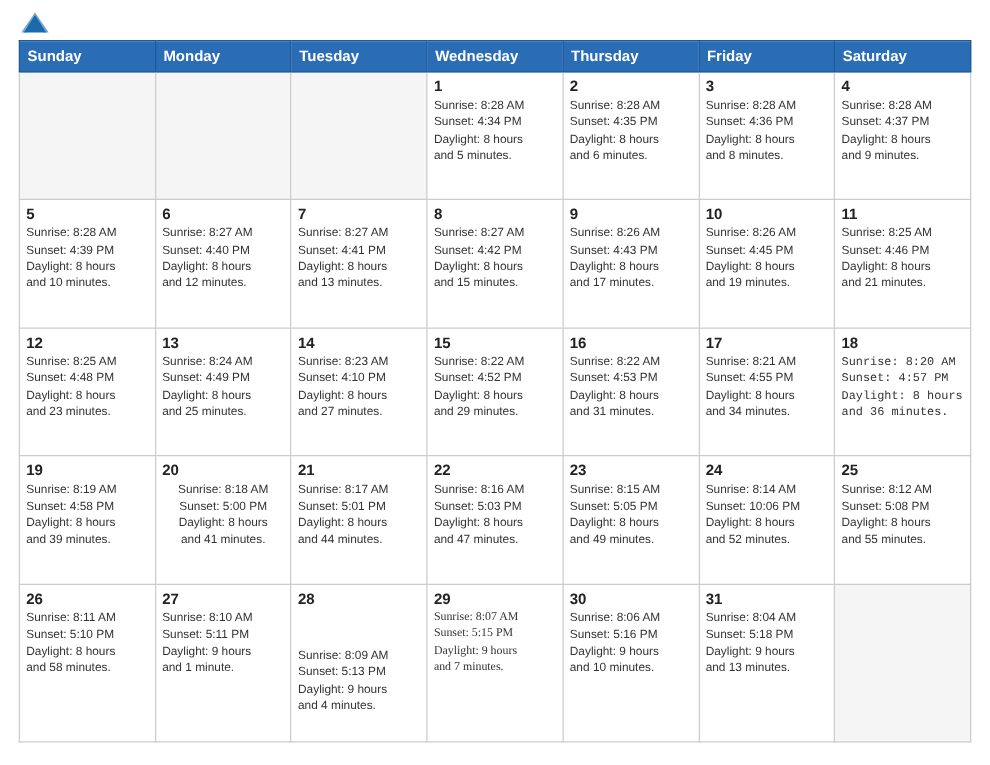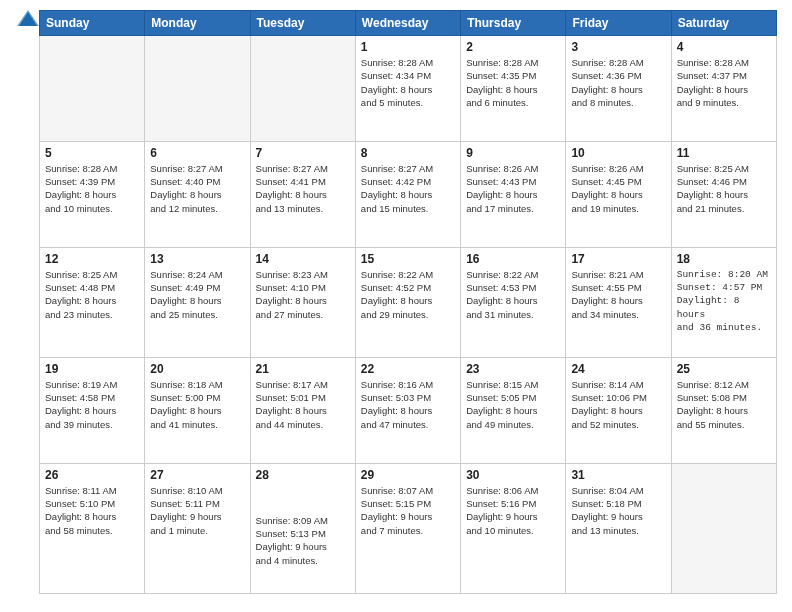--- a/index.html
+++ b/index.html
@@ -8,21 +8,21 @@
       height: 612px;
       font-family: Arial, sans-serif;
       background: #fff;
       overflow: hidden;
     }
     .page {
       width: 792px;
       height: 604px;
       padding: 10px 15px;
       display: flex;
-      flex-direction: row;
+      flex-direction: column;
     }
     .header {
       display: flex;
       justify-content: space-between;
       align-items: flex-start;
       margin-bottom: 8px;
     }
     .logo {
       display: flex;
       align-items: center;
@@ -252,21 +252,21 @@
         <tr>
           <td>
             <div class="day-number">19</div>
             <div class="day-info" style="white-space: pre-line;">Sunrise: 8:19 AM
 Sunset: 4:58 PM
 Daylight: 8 hours
 and 39 minutes.</div>
           </td>
           <td>
             <div class="day-number">20</div>
-            <div class="day-info" style="white-space: pre-line;">Sunrise: 8:18 AM
+            <div class="day-info" style="white-space: pre-line; text-align: center;">Sunrise: 8:18 AM
 Sunset: 5:00 PM
 Daylight: 8 hours
 and 41 minutes.</div>
           </td>
           <td>
             <div class="day-number">21</div>
             <div class="day-info" style="white-space: pre-line;">Sunrise: 8:17 AM
 Sunset: 5:01 PM
 Daylight: 8 hours
 and 44 minutes.</div>
@@ -317,21 +317,21 @@
           </td>
           <td>
             <div class="day-number">28</div>
             <div class="day-info" style="white-space: pre-line; margin-top: 32px;">Sunrise: 8:09 AM
 Sunset: 5:13 PM
 Daylight: 9 hours
 and 4 minutes.</div>
           </td>
           <td>
             <div class="day-number">29</div>
-            <div class="day-info" style="white-space: pre-line;">Sunrise: 8:07 AM
+            <div class="day-info" style="white-space: pre-line; font-family: Liberation Serif, serif;">Sunrise: 8:07 AM
 Sunset: 5:15 PM
 Daylight: 9 hours
 and 7 minutes.</div>
           </td>
           <td>
             <div class="day-number">30</div>
             <div class="day-info" style="white-space: pre-line;">Sunrise: 8:06 AM
 Sunset: 5:16 PM
 Daylight: 9 hours
 and 10 minutes.</div>

